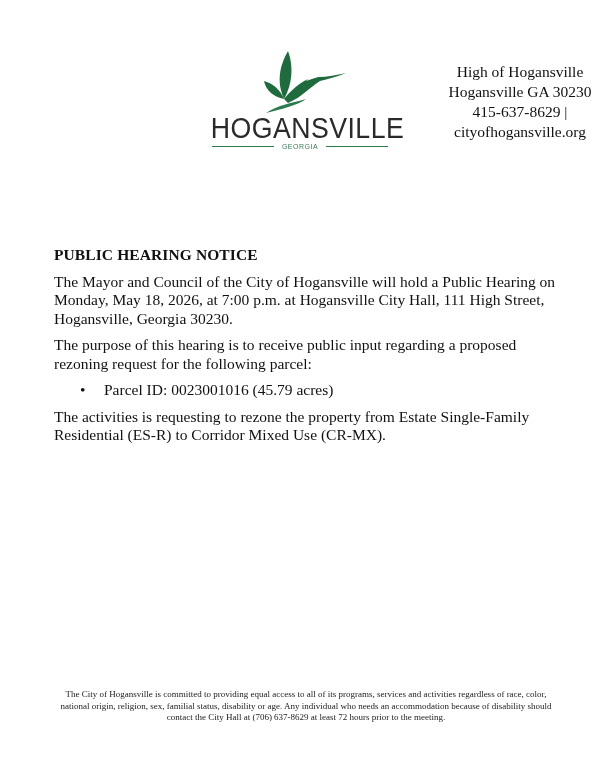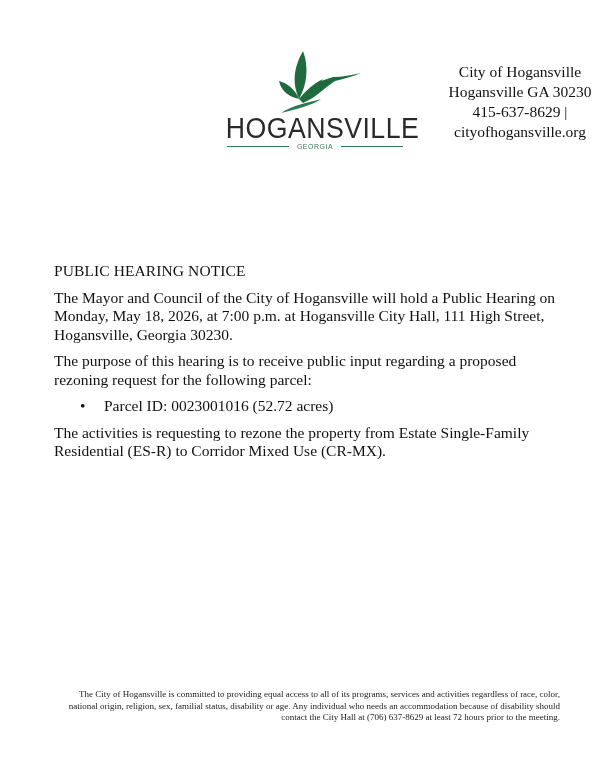--- a/index.html
+++ b/index.html
@@ -1,31 +1,31 @@
 <!DOCTYPE html>
 <html><head>
 <meta charset="utf-8">
 <style>
   html, body { margin: 0; padding: 0; background: #ffffff; }
   body { width: 612px; height: 768px; position: relative; overflow: hidden; font-family: "Liberation Serif", serif; color: #111; }
-  .logo { position: absolute; left: 215px; top: 45px; width: 200px; height: 110px; }
+  .logo { position: absolute; left: 200px; top: 45px; width: 200px; height: 110px; }
   .logo svg.bird { position: absolute; left: 58px; top: 2px; width: 90px; height: 70px; }
   .logo .wordmark { position: absolute; left: 3px; top: 68px; width: 196px; text-align: center; font-family: "Liberation Sans", sans-serif; font-size: 29px; letter-spacing: 0.5px; color: #2a2a2a; font-weight: 300; line-height: 30px; transform: scaleX(0.92); transform-origin: center; }
   .logo .sub { position: absolute; left: 0; top: 98px; width: 200px; display: flex; align-items: center; justify-content: center; gap: 8px; }
   .logo .sub .line { height: 1px; width: 62px; background: #2e7a4f; }
   .logo .sub span.txt { font-family: "Liberation Sans", sans-serif; font-size: 7px; color: #3d7a57; letter-spacing: 0.5px; }
   .address { position: absolute; left: 432px; top: 62px; width: 176px; text-align: center; font-size: 15.5px; line-height: 20px; }
   .address div { white-space: nowrap; }
   .content { position: absolute; left: 54px; top: 246px; width: 505px; font-size: 15.5px; line-height: 18.5px; }
-  .content h1 { font-size: 15.5px; font-weight: normal; margin: 16px 0 8px 0; letter-spacing: 0.1px; }
+  .content h1 { font-size: 15.5px; font-weight: bold; margin: 0 0 8px 0; letter-spacing: 0.1px; }
   .content p { margin: 0 0 8px 0; }
   .content ul { margin: 0 0 8px 0; padding-left: 50px; list-style: none; }
   .content li { position: relative; }
   .content li .bullet { position: absolute; left: -24px; top: 0; }
-  .footer { position: absolute; left: 52px; top: 689px; width: 508px; text-align: right; font-size: 9px; line-height: 11.5px; color: #222; }
+  .footer { position: absolute; left: 52px; top: 689px; width: 508px; text-align: center; font-size: 9px; line-height: 11.5px; color: #222; }
 </style>
 </head>
 <body>
 
 <div class="logo">
   <svg class="bird" viewBox="0 0 90 70">
 
     <path d="M30 4 C 22 18, 18 34, 26 52 C 34 38, 36 20, 30 4 Z" fill="#1f6b3e"></path>
 
     <path d="M6 34 C 14 36, 22 42, 26 52 C 16 50, 8 44, 6 34 Z" fill="#1f6b3e"></path>
@@ -38,32 +38,32 @@
   </svg>
   <div class="wordmark">HOGANSVILLE</div>
   <div class="sub">
     <span class="line"></span>
     <span class="txt">GEORGIA</span>
     <span class="line"></span>
   </div>
 </div>
 
 <div class="address">
-  <div>City of Hogansville</div>
+  <div>High of Hogansville</div>
   <div>Hogansville GA 30230</div>
   <div>415-637-8629 |</div>
   <div>cityofhogansville.org</div>
 </div>
 
 <div class="content">
   <h1>PUBLIC HEARING NOTICE</h1>
   <p>The Mayor and Council of the City of Hogansville will hold a Public Hearing on Monday, May 18, 2026, at 7:00 p.m. at Hogansville City Hall, 111 High Street, Hogansville, Georgia 30230.</p>
   <p>The purpose of this hearing is to receive public input regarding a proposed rezoning request for the following parcel:</p>
   <ul>
     <li>
       <span class="bullet">•</span>
-      <span>Parcel ID: 0023001016 (52.72 acres)</span>
+      <span>Parcel ID: 0023001016 (45.79 acres)</span>
     </li>
   </ul>
   <p>The activities is requesting to rezone the property from Estate Single-Family Residential (ES-R) to Corridor Mixed Use (CR-MX).</p>
 </div>
 
 <div class="footer">The City of Hogansville is committed to providing equal access to all of its programs, services and activities regardless of race, color, national origin, religion, sex, familial status, disability or age. Any individual who needs an accommodation because of disability should contact the City Hall at (706) 637-8629 at least 72 hours prior to the meeting.</div>
 
 </body></html>

